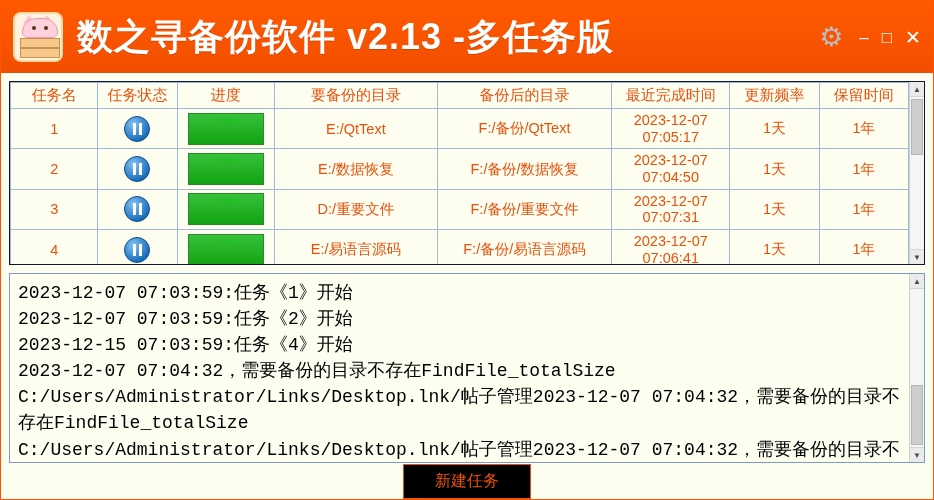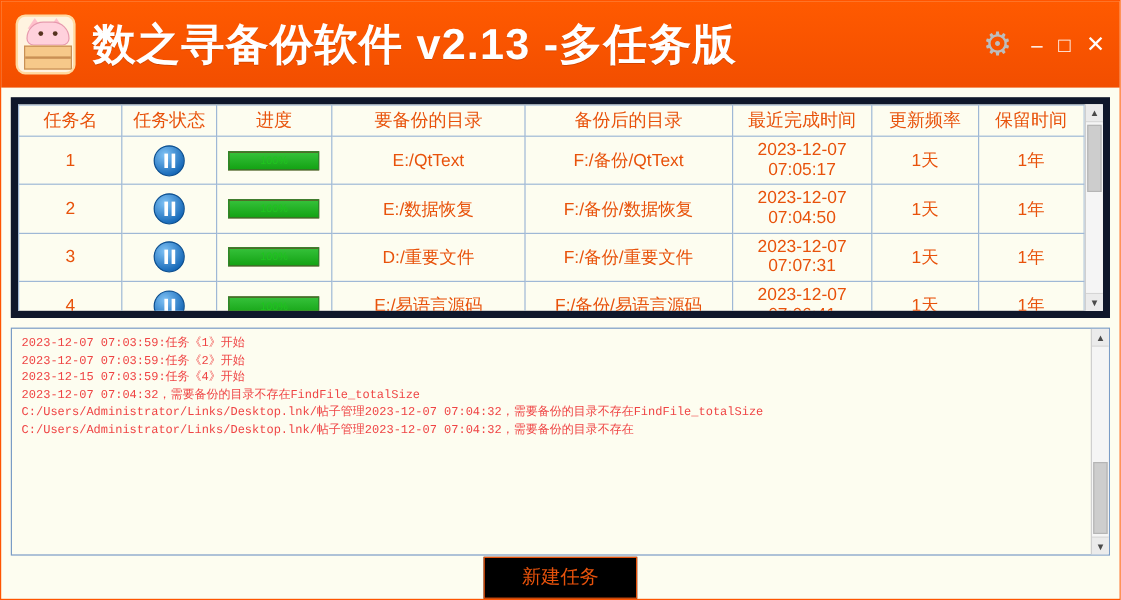--- a/index.html
+++ b/index.html
@@ -82,21 +82,21 @@
     font-size: 27px; line-height: 1;
     cursor: pointer;
   }
   .winbtns { display:flex; align-items:center; gap: 13px; color:#ffffff; font-size:17px; }
   .winbtn { cursor:pointer; line-height:1; font-family:"Liberation Sans", sans-serif; }
   .winbtn.close { font-size:19px; }
 
   
   .table-wrap {
     margin: 8px 8px 0 8px;
-    border: 6px solid #0f172a;
+    border: 1px solid #0f172a;
     background: #fdfdf0;
     position: relative;
     height: 184px;
     flex: none;
     display: flex;
   }
   .table-scroll {
     flex: 1 1 auto;
     overflow: hidden;
   }
@@ -128,23 +128,23 @@
     border-radius: 50%;
     background: radial-gradient(circle at 35% 30%, #7fc2f5, #1769b8 75%);
     border: 1px solid #0d4f8f;
     display: inline-flex; align-items: center; justify-content: center;
     cursor: pointer;
   }
   .pause-btn i {
     display:block; width:3px; height:12px; background:#ffffff; margin:0 1.5px;
   }
   .progress {
-    width: 76px; height: 16px;
+    width: 76px; height: 32px;
     border: 1px solid #2a8a2a;
-    background: #7f1d1d;
+    background: #4c1d95;
     margin: 0 auto;
     position: relative;
     overflow: hidden;
   }
   .progress .bar {
     position:absolute; left:0; top:0; bottom:0; width:100%;
     background: linear-gradient(#35c13a, #14a314);
   }
   .progress .lbl {
     position: relative;
@@ -185,22 +185,22 @@
     flex: none;
     overflow: hidden;
   }
   .log {
     flex: 1 1 auto;
     padding: 6px 8px;
     overflow: hidden;
     font-family: "Liberation Mono", monospace;
   }
   .log .line {
-    color: #ef4444;
-    font-size: 10px;
+    color: #000000;
+    font-size: 18px;
     line-height: 1.45;
     white-space: pre-wrap;
     word-break: break-all;
   }
   
   .footer {
     flex: 1 1 auto;
     display: flex;
     align-items: center;
     justify-content: center;

